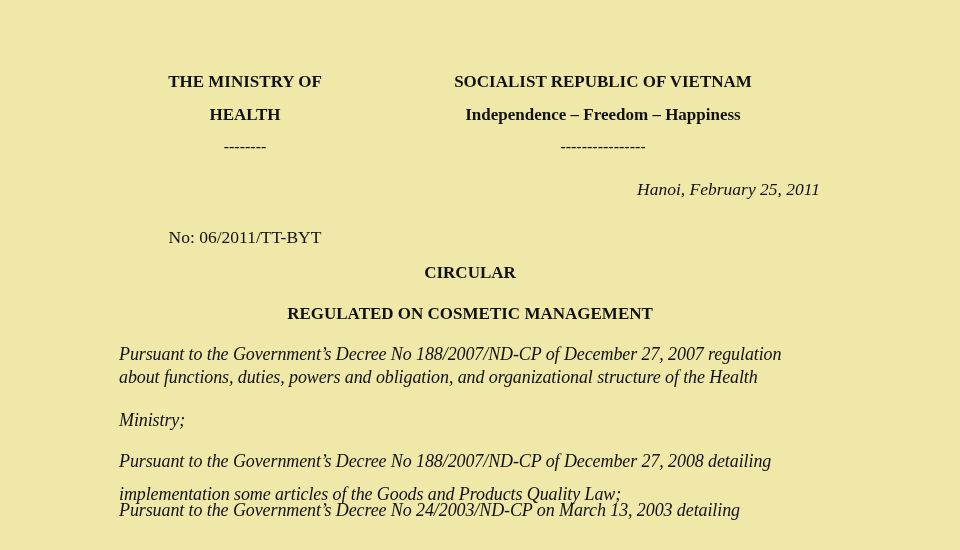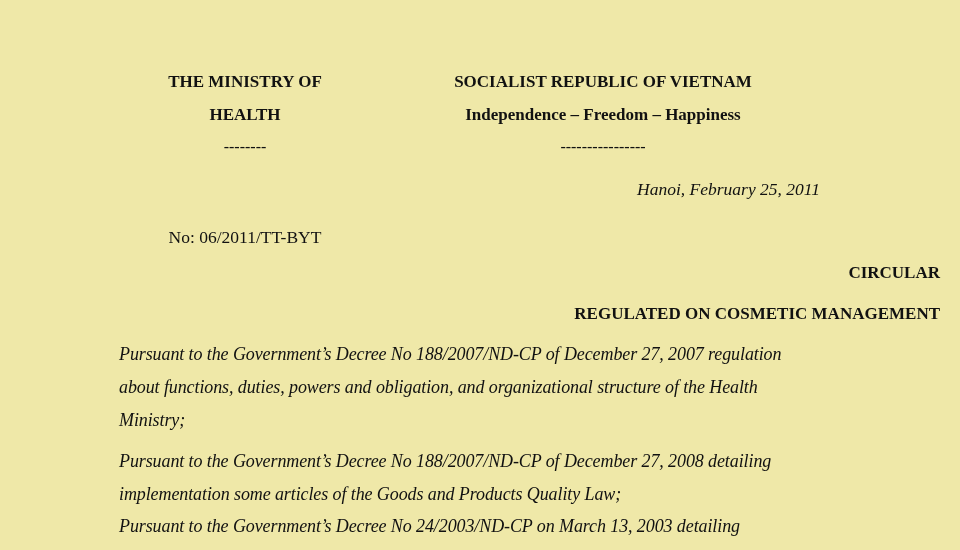--- a/index.html
+++ b/index.html
@@ -27,21 +27,21 @@
     font-weight: bold;
     text-align: center;
   }
   .left-col { left: 140px; width: 210px; }
   .right-col { left: 420px; width: 366px; text-align: center; }
   .dash { font-size: 16px; text-align: center; letter-spacing: 0px; }
   .meta { font-size: 17.5px; }
   .title {
     font-size: 17px;
     font-weight: bold;
-    text-align: right;
+    text-align: center;
     left: 0; width: 940px;
   }
   .body-line {
     font-size: 18px;
     font-style: italic;
     left: 119px;
     letter-spacing: -0.1px;
   }
 </style>
 </head>
@@ -57,26 +57,26 @@
   <div class="abs hdr right-col" style="top:72px;">SOCIALIST REPUBLIC OF VIETNAM</div>
   <div class="abs hdr right-col" style="top:105px;">Independence – Freedom – Happiness</div>
   <div class="abs dash right-col" style="top:138px;">----------------</div>
   <div class="abs meta italic" style="top:179px; left:560px; width:260px; text-align:right;">Hanoi, February 25, 2011</div>
 
   <div class="abs title" style="top:263px;">CIRCULAR</div>
   <div class="abs title" style="top:304px;">REGULATED ON COSMETIC MANAGEMENT</div>
 
   <div>
     <div class="abs body-line" style="top:344px;">Pursuant to the Government’s Decree No 188/2007/ND-CP of December 27, 2007 regulation</div>
-    <div class="abs body-line" style="top:377px;text-align:right;">about functions, duties, powers and obligation, and organizational structure of the Health</div>
+    <div class="abs body-line" style="top:367px;text-align:right;">about functions, duties, powers and obligation, and organizational structure of the Health</div>
     <div class="abs body-line" style="top:410px;">Ministry;</div>
   </div>
 
   <div>
     <div class="abs body-line" style="top:451px;">Pursuant to the Government’s Decree No 188/2007/ND-CP of December 27, 2008 detailing</div>
     <div class="abs body-line" style="top:484px;">implementation some articles of the Goods and Products Quality Law;</div>
   </div>
 
   <div>
-    <div class="abs body-line" style="top:516px;">Pursuant to the Government’s Decree No 24/2003/ND-CP on March 13, 2003 detailing</div>
+    <div class="abs body-line" style="top:500px;">Pursuant to the Government’s Decree No 24/2003/ND-CP on March 13, 2003 detailing</div>
   </div>
 
 </div>
 
 </body></html>

